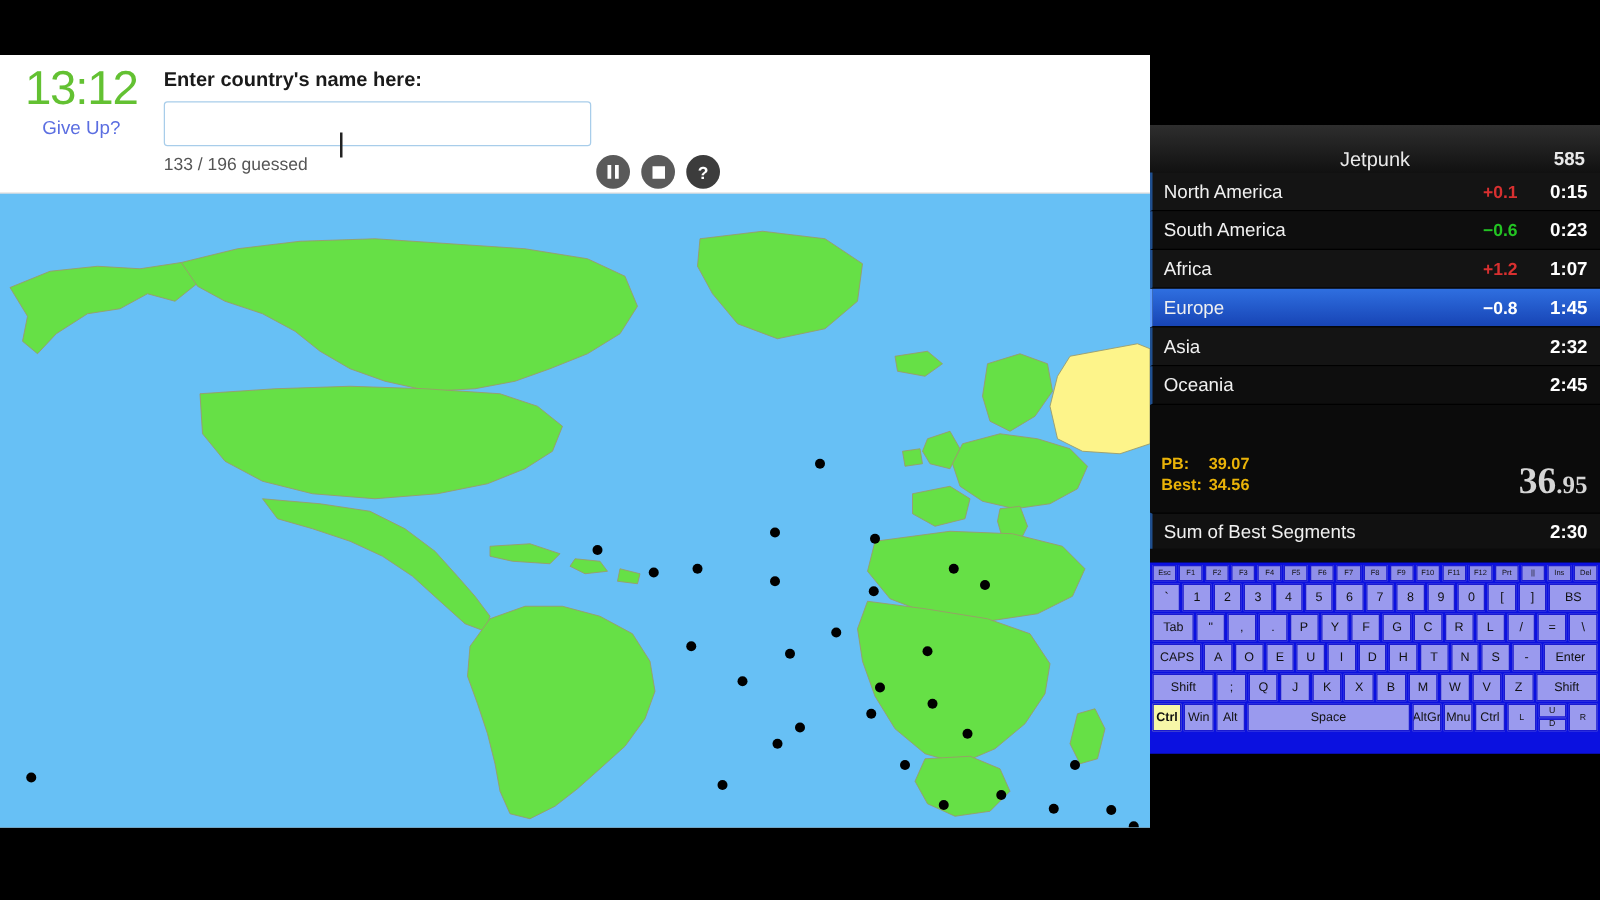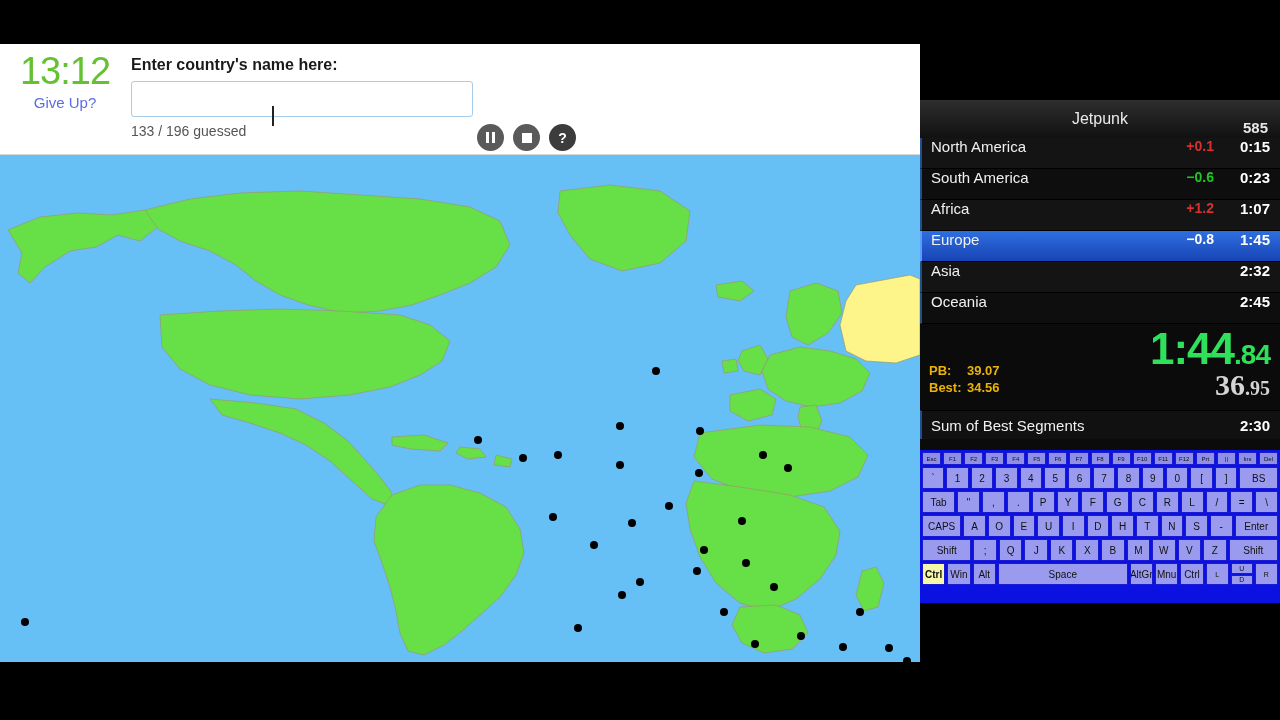--- a/index.html
+++ b/index.html
@@ -44,27 +44,27 @@
   #map { position:absolute; left:0; top:111px; width:920px; height:507px; background:#67c0f5; overflow:hidden; }
   #map svg { display:block; width:920px; height:507px; }
 
   
   #livesplit { position:absolute; left:920px; top:100px; width:360px; height:350px;
                background:#0b0b0b; color:#fff; }
 
   #ls-title {
     position:relative; height:38px;
     background:linear-gradient(#2e2e2e,#111);
-    display:flex; align-items:center; justify-content:center;
+    display:flex; align-items:flex-end; justify-content:center;
   }
   #ls-title-text { font-size:16px; color:#eaeaea; }
   #ls-attempts { position:absolute; right:12px; bottom:2px; font-size:15px; color:#e8e8e8; font-weight:bold; }
 
   .split-row {
-    position:relative; height:31px; display:flex; 
+    position:relative; height:31px; display:flex; align-items:center;
     background:#141414; border-bottom:1px solid #000;
     border-left:2px solid #1f4f8f;
   }
   .split-row.alt { background:#0e0e0e; }
   .split-row.current {
     background:linear-gradient(#2f6fe0,#1744b5);
     border-left:2px solid #5c9cff;
   }
   .split-name { flex:1; padding-left:9px; font-size:15px; color:#f0f0f0; }
   .split-delta { width:78px; text-align:right; font-size:14px; font-weight:bold; }
@@ -271,23 +271,20 @@
           <div class="split-time">2:32</div>
         </div>
         <div class="split-row alt">
           <div class="split-name">Oceania</div>
           <div class="split-delta white"></div>
           <div class="split-time">2:45</div>
         </div>
       </div>
 
     <div id="ls-timer-area">
-      <div id="big-timer">
-        <span class="main">1:44</span><span class="frac">.84</span>
-      </div>
       <div id="seg-timer">
         <span class="main">36</span><span class="frac">.95</span>
       </div>
       <div id="pb-block">
         <div>
           <span class="lbl">PB:</span><span>39.07</span>
         </div>
         <div>
           <span class="lbl">Best:</span><span>34.56</span>
         </div>

